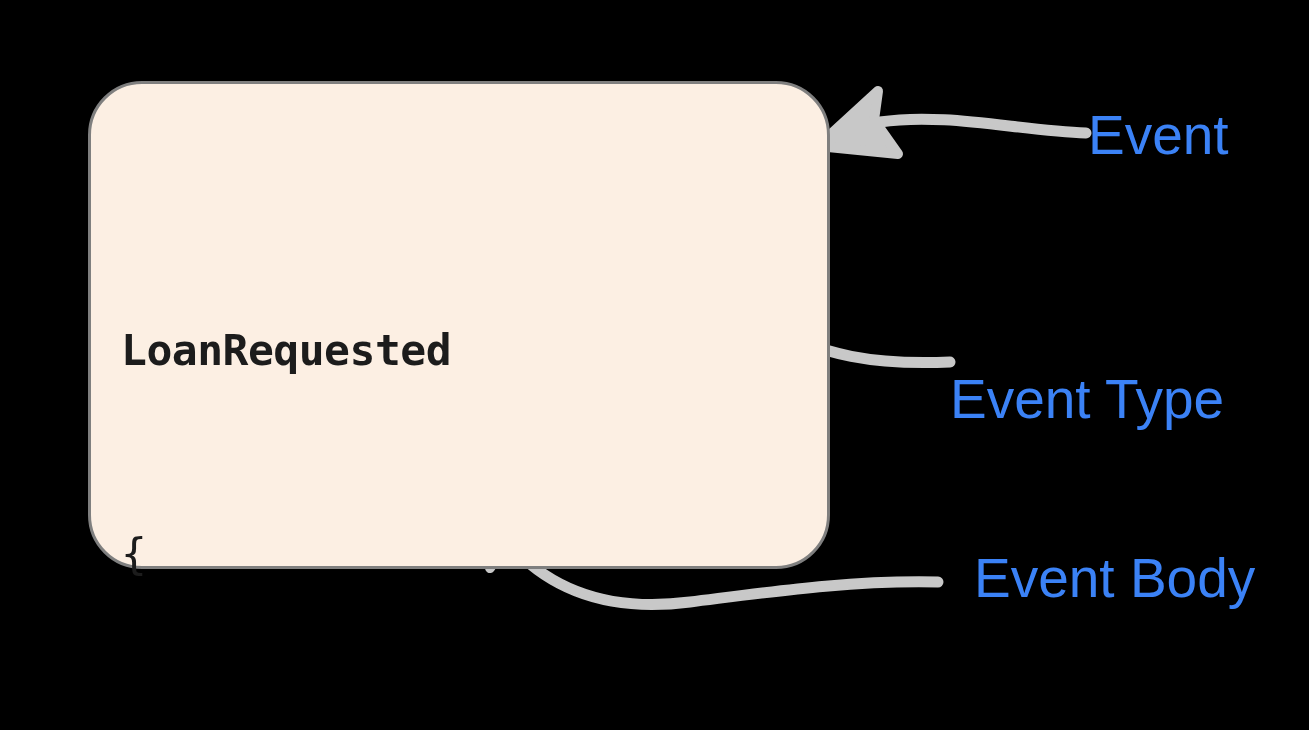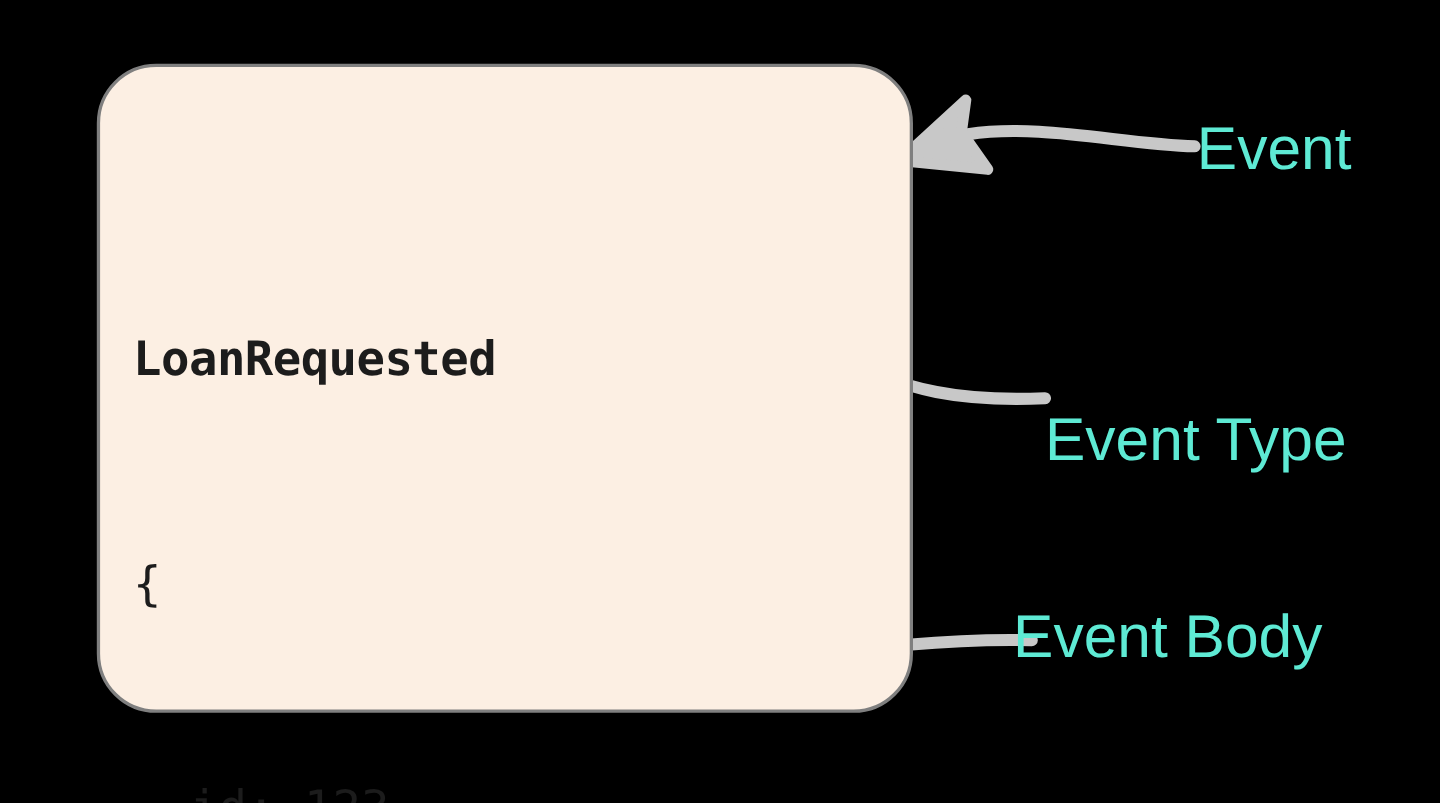--- a/index.html
+++ b/index.html
@@ -25,23 +25,23 @@
     position: absolute;
     top: 0;
     left: 0;
     width: 1309px;
     height: 730px;
   }
   
   .event-card {
     position: absolute;
     left: 88px;
-    top: 58px;
+    top: 81px;
     width: 742px;
-    height: 590px;
+    height: 488px;
     background: #fcefe3;
     border: 3px solid #7f7f7f;
     border-radius: 54px;
     box-sizing: border-box;
   }
   .card-text {
     position: absolute;
     left: 30px;
     top: 96px;
     font-family: "DejaVu Sans Mono", "Liberation Mono", monospace;
@@ -58,27 +58,27 @@
   .code-line.type-name {
     font-weight: bold;
     letter-spacing: -0.5px;
   }
   
   .annotation-label {
     position: absolute;
     font-family: "Liberation Sans", sans-serif;
     font-size: 55px;
     font-weight: 400;
-    color: #5eead4;
+    color: #3b82f6;
     white-space: nowrap;
     line-height: 1;
   }
   .label-event      { left: 1088px; top: 108px; }
   .label-event-type { left: 950px;  top: 336px; margin-top: 36px; }
-  .label-event-body { left: 921px;  top: 551px; }
+  .label-event-body { left: 974px;  top: 551px; }
 </style>
 </head>
 <body>
 
 <div id="canvas">
 
   <svg id="vector-layer" viewBox="0 0 1309 730" xmlns="http://www.w3.org/2000/svg">
     <defs></defs>
 
     <g>

